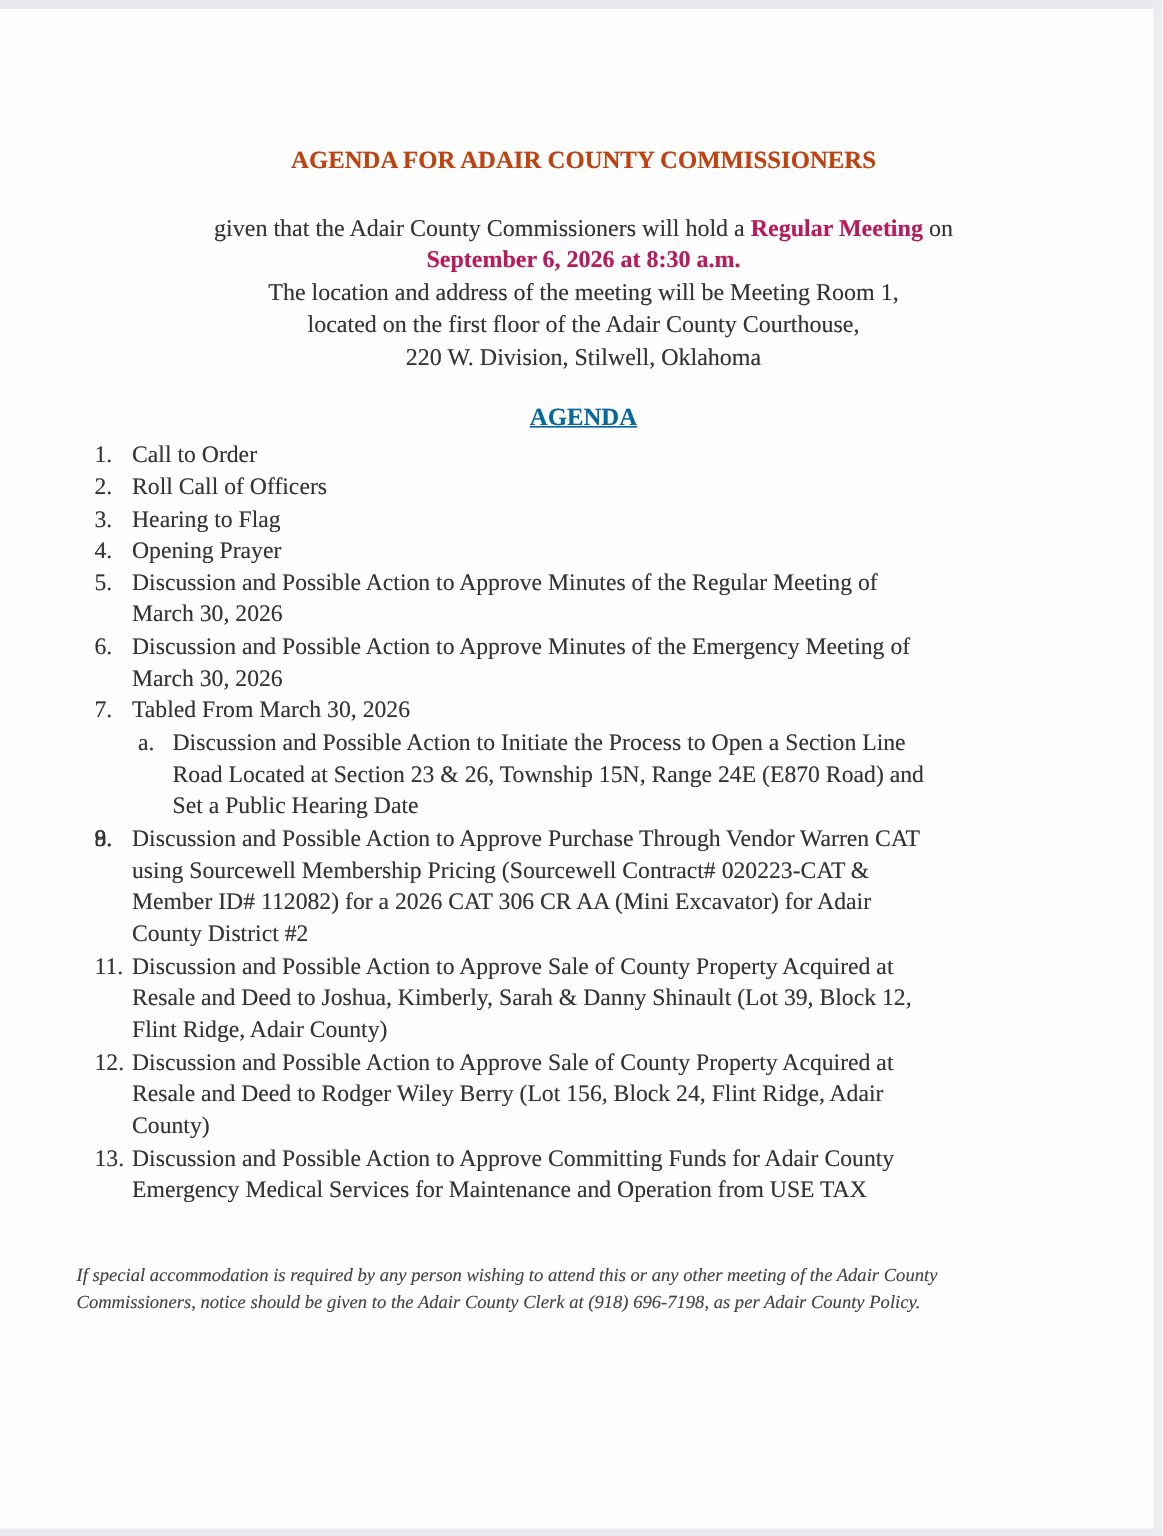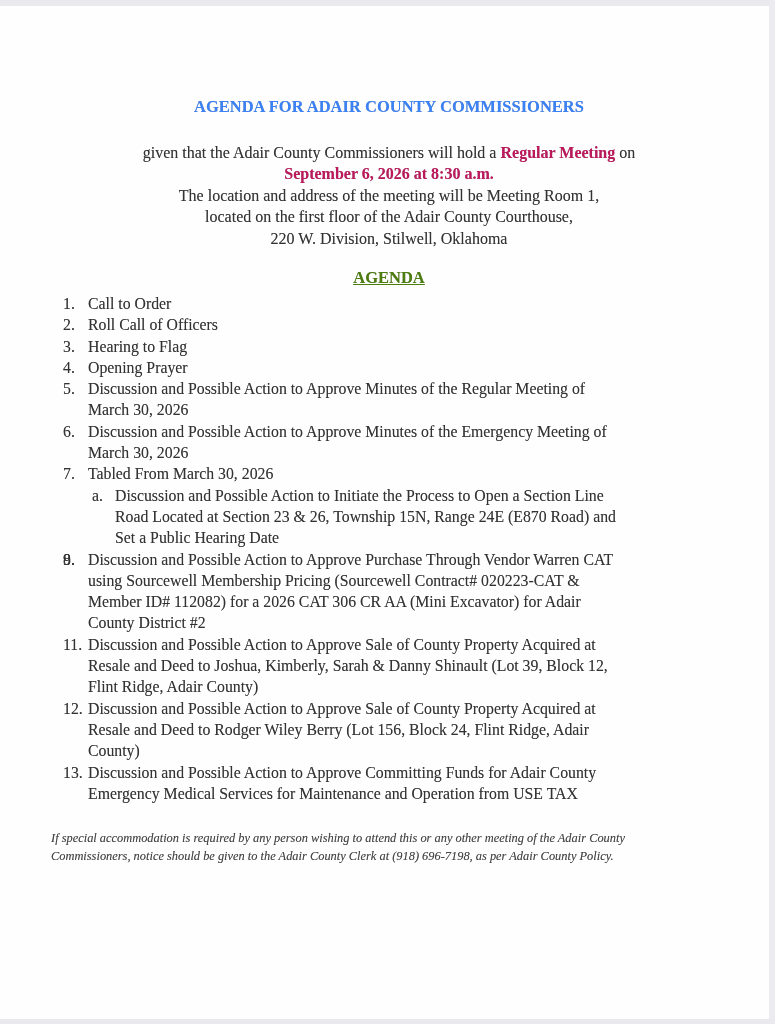--- a/index.html
+++ b/index.html
@@ -17,47 +17,47 @@
   }
   .edge-top    { position:absolute; top:0; left:0; width:775px; height:6px; background:#e9e9ee; }
   .edge-right  { position:absolute; top:0; right:0; width:6px; height:1024px; background:#ebebf0; }
   .edge-bottom { position:absolute; bottom:0; left:0; width:775px; height:5px; background:#e9e9ee; }
 
   .content { position:absolute; top:96px; left:63px; width:652px; }
 
   .doc-title {
     margin: 0 0 2px 0;
     font-size: 16.5px; font-weight: bold;
-    text-align: center; color: #3b82f6;
+    text-align: center; color: #c2410c;
     line-height: 22px;
   }
   .center-par {
     margin: 0; text-align: center;
     font-size: 16px; line-height: 21.5px;
   }
   .center-par b { color:#be185d; }
 
   .agenda-heading {
     margin: 18px 0 4px 0;
     font-size: 16.5px; font-weight: bold;
     text-decoration: underline;
-    text-align: center; color:#4d7c0f;
+    text-align: center; color:#0369a1;
     line-height: 22px;
   }
 
   ol.agenda { list-style:none; margin:0; padding:0; font-size:15.8px; }
   ol.agenda > li { position:relative; padding-left:25px; line-height:21.3px; }
   ol.agenda .num { position:absolute; left:0; top:0; }
 
   ol.sub { list-style:none; margin:0 0 0 4px; padding:0; }
   ol.sub > li { position:relative; padding-left:23px; line-height:21.3px; }
   ol.sub .num { position:absolute; left:0; top:0; }
 
   .footnote {
-    margin: 26px 0 0 -12px;
+    margin: 38px 0 0 -12px;
     width: 640px;
     font-size: 12.4px; font-style: italic;
     line-height: 17.5px; color: #454545;
   }
 </style>
 </head>
 <body>
 
 <div class="page">
   <div class="edge-top"></div>

